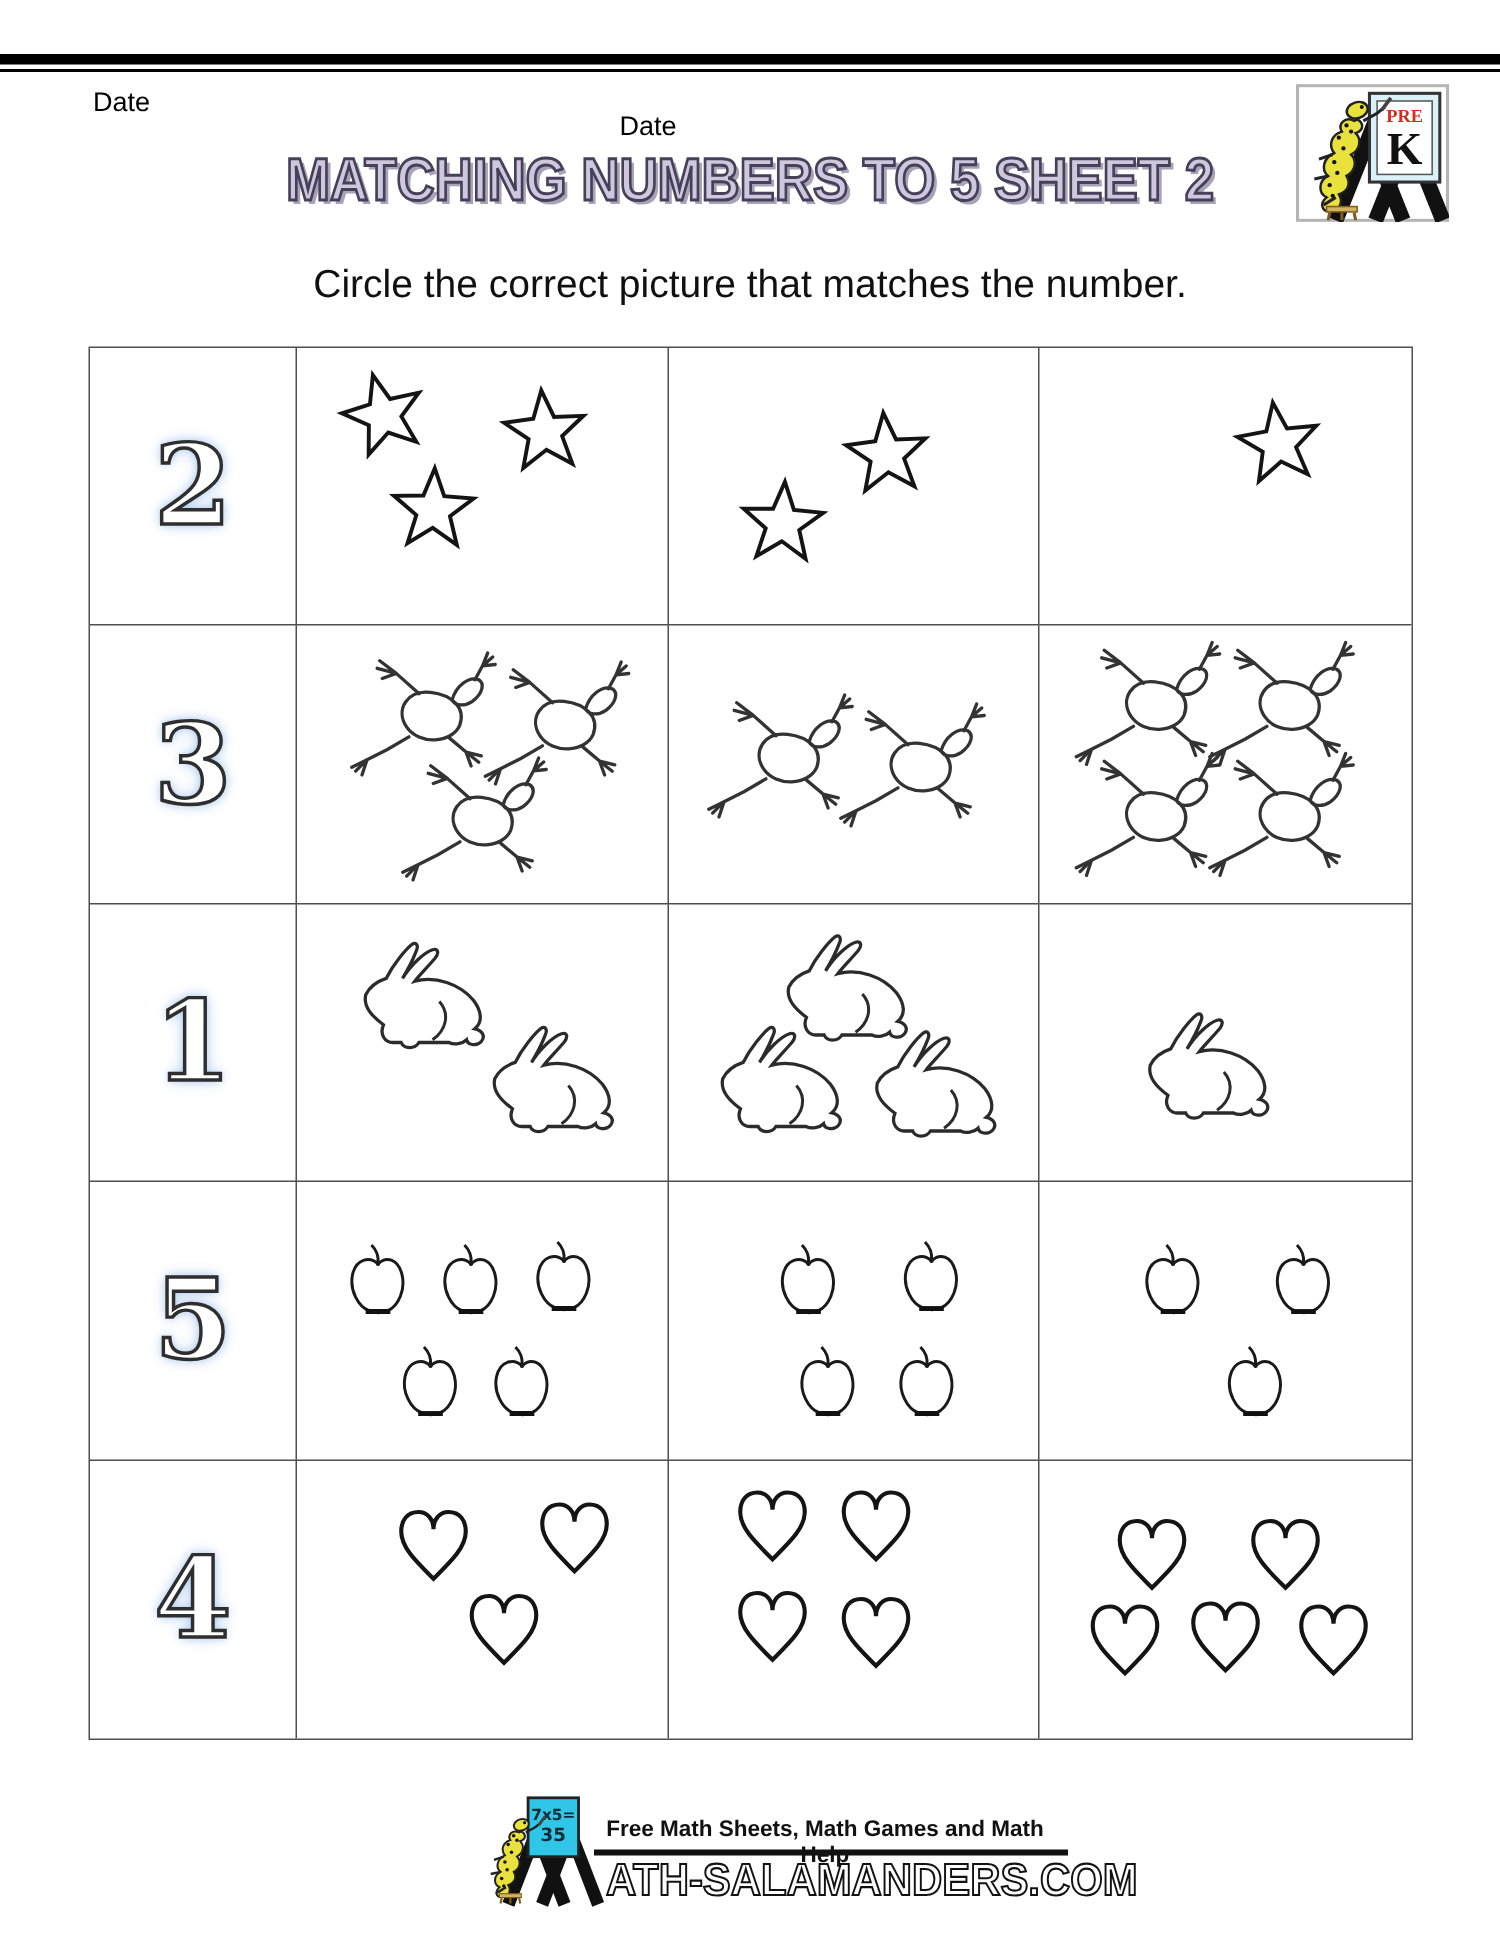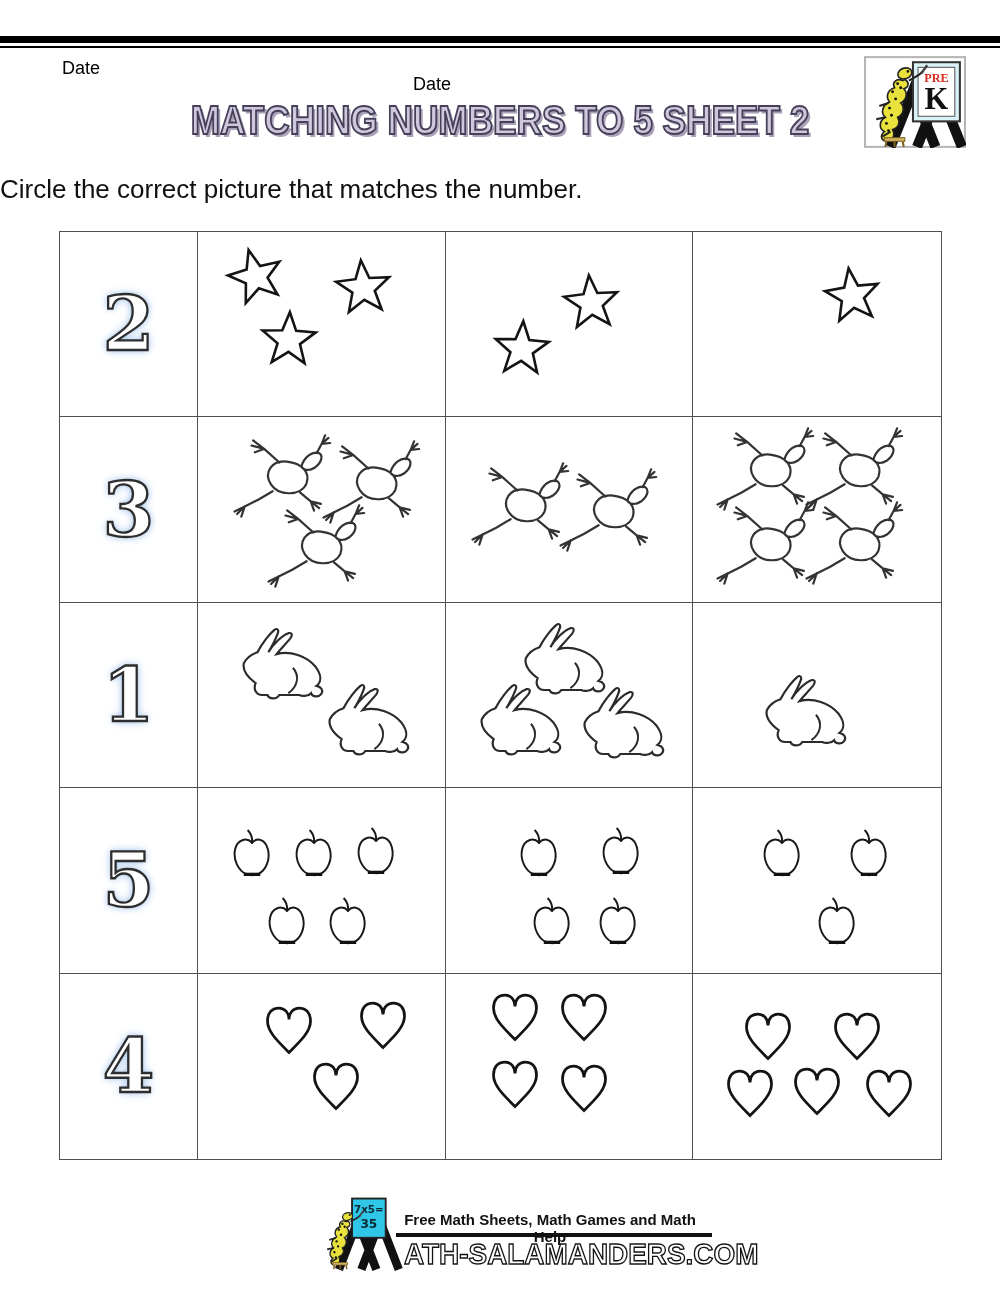--- a/index.html
+++ b/index.html
@@ -15,21 +15,21 @@
   .date-label{position:absolute;left:413px;top:74px;font-size:18px;color:#000;}
 
   .logo-box{position:absolute;left:864px;top:56px;width:102px;height:92px;}
 
   .title{position:absolute;left:0;top:98px;width:1000px;text-align:center;
     font-size:40px;font-weight:bold;letter-spacing:0px;
     color:#cfc8dc;-webkit-text-stroke:2px #46405a;
     text-shadow:3px 3px 0 #a9a2b8;
     transform:scaleX(0.88);}
 
-  .instruction{position:absolute;left:0;top:174px;width:1000px;
+  .instruction{position:absolute;left:0;top:174px;width:1000px;text-align:center;
     font-size:26px;color:#101010;}
 
   .worksheet{position:absolute;left:59px;top:231px;width:883px;height:929px;
     border:1px solid #4f4f4f;box-sizing:border-box;
     display:grid;grid-template-columns:138px 1fr 1fr 1fr;grid-template-rows:repeat(5,1fr);background:#fff;}
   .cell{position:relative;border-right:1px solid #4f4f4f;border-bottom:1px solid #4f4f4f;}
   .cell.last-col{border-right:none;}
   .cell.last-row{border-bottom:none;}
   .num-cell{display:flex;align-items:center;justify-content:center;}
   .row-number{font-family:"DejaVu Serif",serif;font-size:74px;font-weight:bold;

